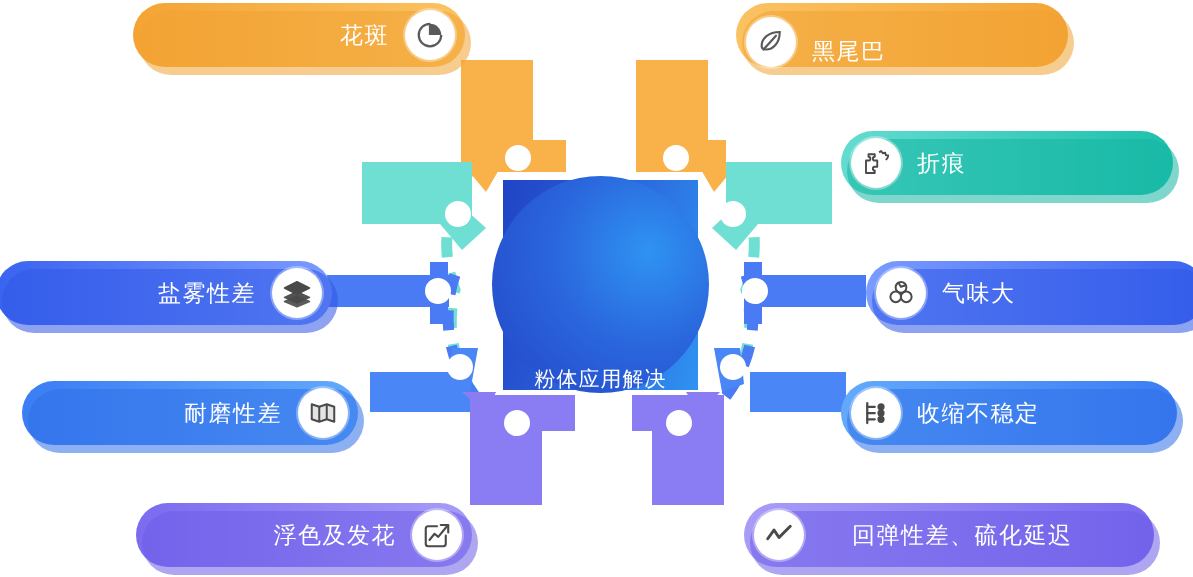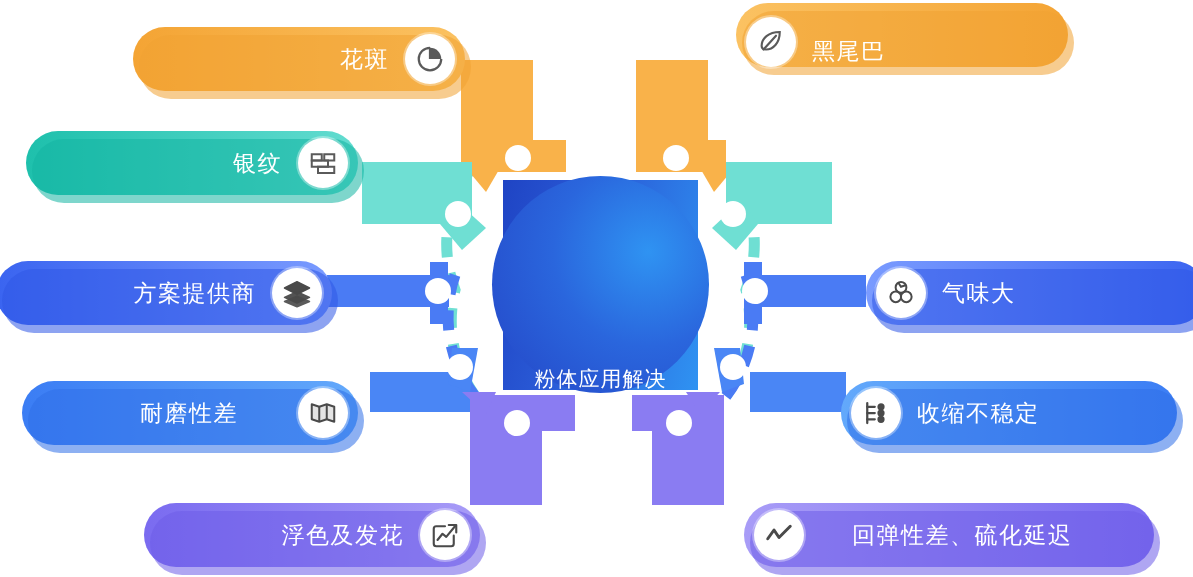--- a/index.html
+++ b/index.html
@@ -76,21 +76,21 @@
   .c-teal{background:linear-gradient(90deg,#1ec0ac 0%,#63dcd0 100%);}
   .c-teal .shadow{background:#14b5a3;}
   .c-teal-r{background:linear-gradient(270deg,#1ec0ac 0%,#63dcd0 100%);}
   .c-teal-r .shadow{background:#14b5a3;}
 
   .c-blue{background:linear-gradient(90deg,#3a64f0 0%,#7a9bff 100%);}
   .c-blue .shadow{background:#2f57e6;}
   .c-blue-r{background:linear-gradient(270deg,#3a64f0 0%,#7a9bff 100%);}
   .c-blue-r .shadow{background:#2f57e6;}
 
-  .c-lblue{background:linear-gradient(90deg,#3b7df4 0%,#63a9fb 100%);gap:44px;}
+  .c-lblue{background:linear-gradient(90deg,#3b7df4 0%,#63a9fb 100%);}
   .c-lblue .shadow{background:#2f6fe8;}
   .c-lblue-r{background:linear-gradient(270deg,#3b7df4 0%,#63a9fb 100%);}
   .c-lblue-r .shadow{background:#2f6fe8;}
 
   .c-purple{background:linear-gradient(90deg,#7a6bf0 0%,#a89cf7 100%);}
   .c-purple .shadow{background:#6d5de8;}
   .c-purple-r{background:linear-gradient(270deg,#7a6bf0 0%,#a89cf7 100%);}
   .c-purple-r .shadow{background:#6d5de8;}
 </style>
 </head>
@@ -163,48 +163,36 @@
       <circle cx="733" cy="214" r="13" fill="#ffffff"></circle>
       <circle cx="438" cy="291" r="13" fill="#ffffff"></circle>
       <circle cx="755" cy="291" r="13" fill="#ffffff"></circle>
       <circle cx="460" cy="367" r="13" fill="#ffffff"></circle>
       <circle cx="733" cy="367" r="13" fill="#ffffff"></circle>
       <circle cx="517" cy="423" r="13" fill="#ffffff"></circle>
       <circle cx="679" cy="423" r="13" fill="#ffffff"></circle>
     </g>
   </svg>
 
-  <div class="pill left c-orange" style="left:133px;top:3px;width:322px;margin-top:24px;">
+  <div class="pill left c-orange" style="left:133px;top:3px;width:322px;">
     <span class="shadow"></span>
     <span class="pill-label">花斑</span>
     <span class="icon-badge">
       <svg width="30" height="30" viewBox="0 0 24 24" fill="none" stroke="#5a5a5a" stroke-width="1.8">
         <path d="M12 3a9 9 0 1 0 9 9"></path>
         <path d="M12 3v9h9a9 9 0 0 0-9-9z" fill="#5a5a5a" stroke="none"></path>
         <path d="M12 12 L12 3"></path>
       </svg>
     </span>
   </div>
 
-  <div class="pill left c-teal" style="left:26px;top:131px;width:322px;">
-    <span class="shadow"></span>
-    <span class="pill-label">银纹</span>
-    <span class="icon-badge">
-      <svg width="30" height="30" viewBox="0 0 24 24" fill="none" stroke="#5a5a5a" stroke-width="1.6">
-        <rect x="3" y="5" width="8" height="5"></rect>
-        <rect x="13" y="5" width="8" height="5"></rect>
-        <rect x="3" y="10" width="13" height="5"></rect>
-        <rect x="8" y="15" width="13" height="5"></rect>
-      </svg>
-    </span>
-  </div>
 
   <div class="pill left c-blue" style="left:-4px;top:261px;width:326px;">
     <span class="shadow"></span>
-    <span class="pill-label">方案提供商</span>
+    <span class="pill-label">盐雾性差</span>
     <span class="icon-badge">
       <svg width="30" height="30" viewBox="0 0 24 24" fill="#4a4a4a" stroke="#4a4a4a" stroke-width="1.2" stroke-linejoin="round">
         <polygon points="12,3 22,8 12,13 2,8"></polygon>
         <polygon points="12,11 22,15.5 12,20 2,15.5" opacity="0.95"></polygon>
         <polygon points="12,14.5 22,18.8 12,23 2,18.8" opacity="0.9"></polygon>
       </svg>
     </span>
   </div>
 
   <div class="pill left c-lblue" style="left:22px;top:381px;width:326px;">
@@ -212,21 +200,21 @@
     <span class="pill-label">耐磨性差</span>
     <span class="icon-badge">
       <svg width="30" height="30" viewBox="0 0 24 24" fill="none" stroke="#4a4a4a" stroke-width="1.6" stroke-linejoin="round">
         <path d="M3 5 L9 7 L15 5 L21 7 L21 19 L15 17 L9 19 L3 17 Z" fill="#4a4a4a" fill-opacity="0.15"></path>
         <path d="M9 7 L9 19"></path>
         <path d="M15 5 L15 17"></path>
       </svg>
     </span>
   </div>
 
-  <div class="pill left c-purple" style="left:144px;top:503px;width:326px;">
+  <div class="pill left c-purple" style="left:136px;top:503px;width:326px;">
     <span class="shadow"></span>
     <span class="pill-label">浮色及发花</span>
     <span class="icon-badge">
       <svg width="30" height="30" viewBox="0 0 24 24" fill="none" stroke="#4a4a4a" stroke-width="1.7" stroke-linecap="round" stroke-linejoin="round">
         <path d="M19 12.5V19a2 2 0 0 1-2 2H5a2 2 0 0 1-2-2V7a2 2 0 0 1 2-2h7"></path>
         <polyline points="6,16 10,11 13,13.5 20,5"></polyline>
         <polyline points="15,4 21,4 21,10"></polyline>
       </svg>
     </span>
   </div>
@@ -235,20 +223,30 @@
     <span class="shadow"></span>
     <span class="icon-badge">
       <svg width="30" height="30" viewBox="0 0 24 24" fill="none" stroke="#5a5a5a" stroke-width="1.7" stroke-linecap="round">
         <path d="M19 4c0 9-5.5 14-11 14-2 0-3.5-1-3.5-3C4.5 9 10 4 19 4z"></path>
         <path d="M16 7 L6 18"></path>
       </svg>
     </span>
     <span class="pill-label">黑尾巴</span>
   </div>
 
+  <div class="pill right c-teal-r" style="left:841px;top:131px;width:322px;">
+    <span class="shadow"></span>
+    <span class="icon-badge">
+      <svg width="30" height="30" viewBox="0 0 24 24" fill="none" stroke="#4a4a4a" stroke-width="1.5" stroke-linejoin="round">
+        <path d="M4 10h2a1.5 1.5 0 1 0 0-3V5h5v2a1.5 1.5 0 1 0 0 3h2v5h-2a1.5 1.5 0 1 0 0 3v2H4z"></path>
+        <path d="M14.5 3.5l1.6-1.1 1.3 1.8 1.9-.5.6 2 1.9.3-.6 2-1.3 1.6"></path>
+      </svg>
+    </span>
+    <span class="pill-label">折痕</span>
+  </div>
 
   <div class="pill right c-blue-r" style="left:866px;top:261px;width:330px;">
     <span class="shadow"></span>
     <span class="icon-badge">
       <svg width="30" height="30" viewBox="0 0 24 24" fill="none" stroke="#4a4a4a" stroke-width="1.6" stroke-linecap="round">
         <circle cx="12" cy="7.5" r="4.3"></circle>
         <circle cx="7.8" cy="15" r="4.3"></circle>
         <circle cx="16.2" cy="15" r="4.3"></circle>
         <polyline points="10,4 12,7 15,6"></polyline>
       </svg>

